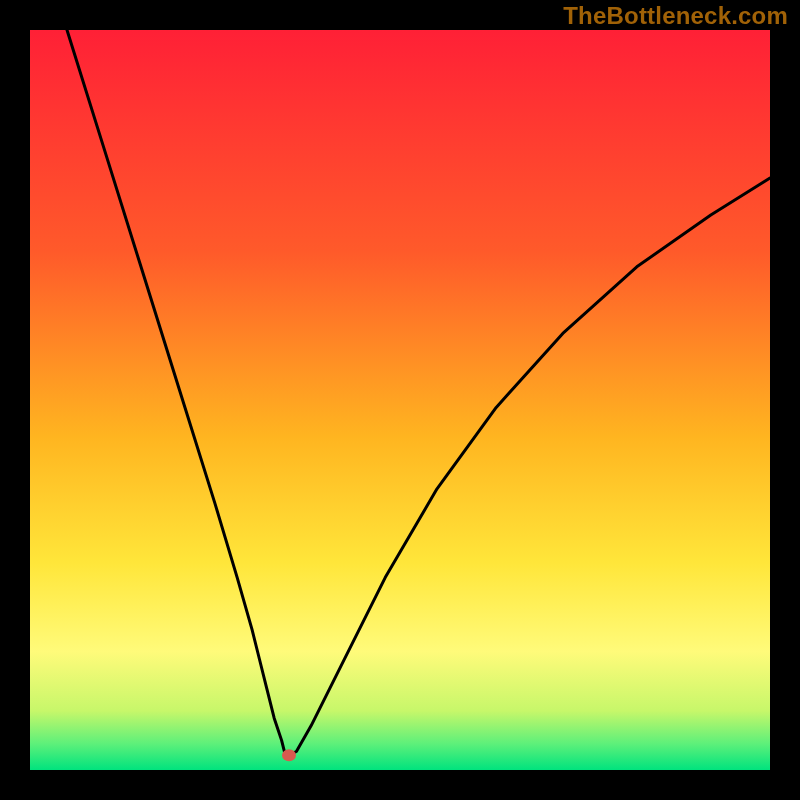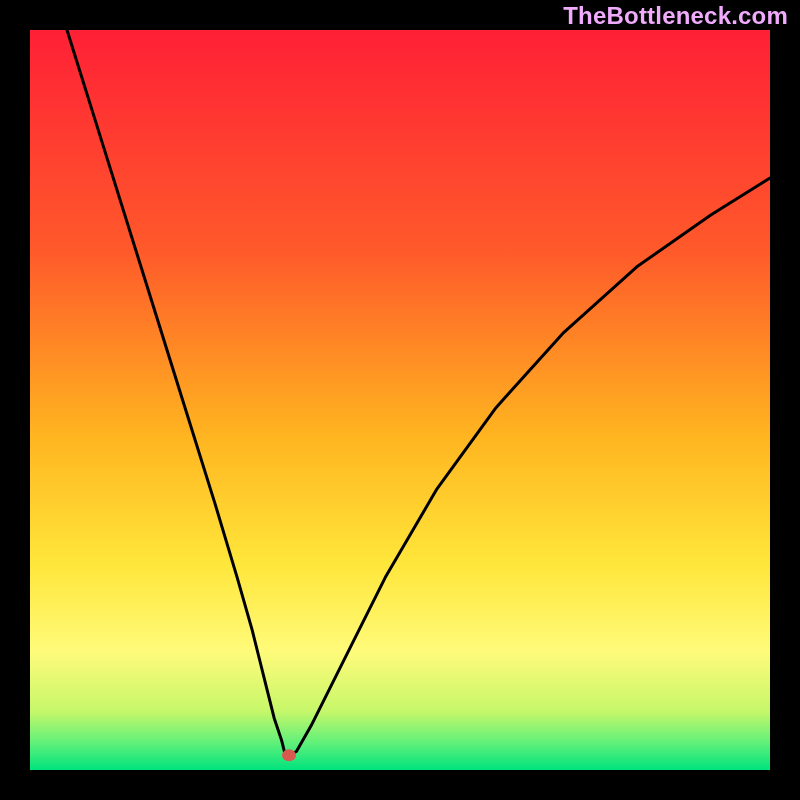--- a/index.html
+++ b/index.html
@@ -16,21 +16,21 @@
     height: 800px;
     background: #000;
   }
   .watermark {
     position: absolute;
     top: 2px;
     right: 12px;
     font-family: Arial, Helvetica, sans-serif;
     font-size: 24px;
     font-weight: 600;
-    color: #f0abfc;
+    color: #a16207;
     letter-spacing: 0.2px;
   }
   .plot-wrap {
     position: absolute;
     top: 30px;
     left: 30px;
     width: 740px;
     height: 740px;
   }
   svg {

